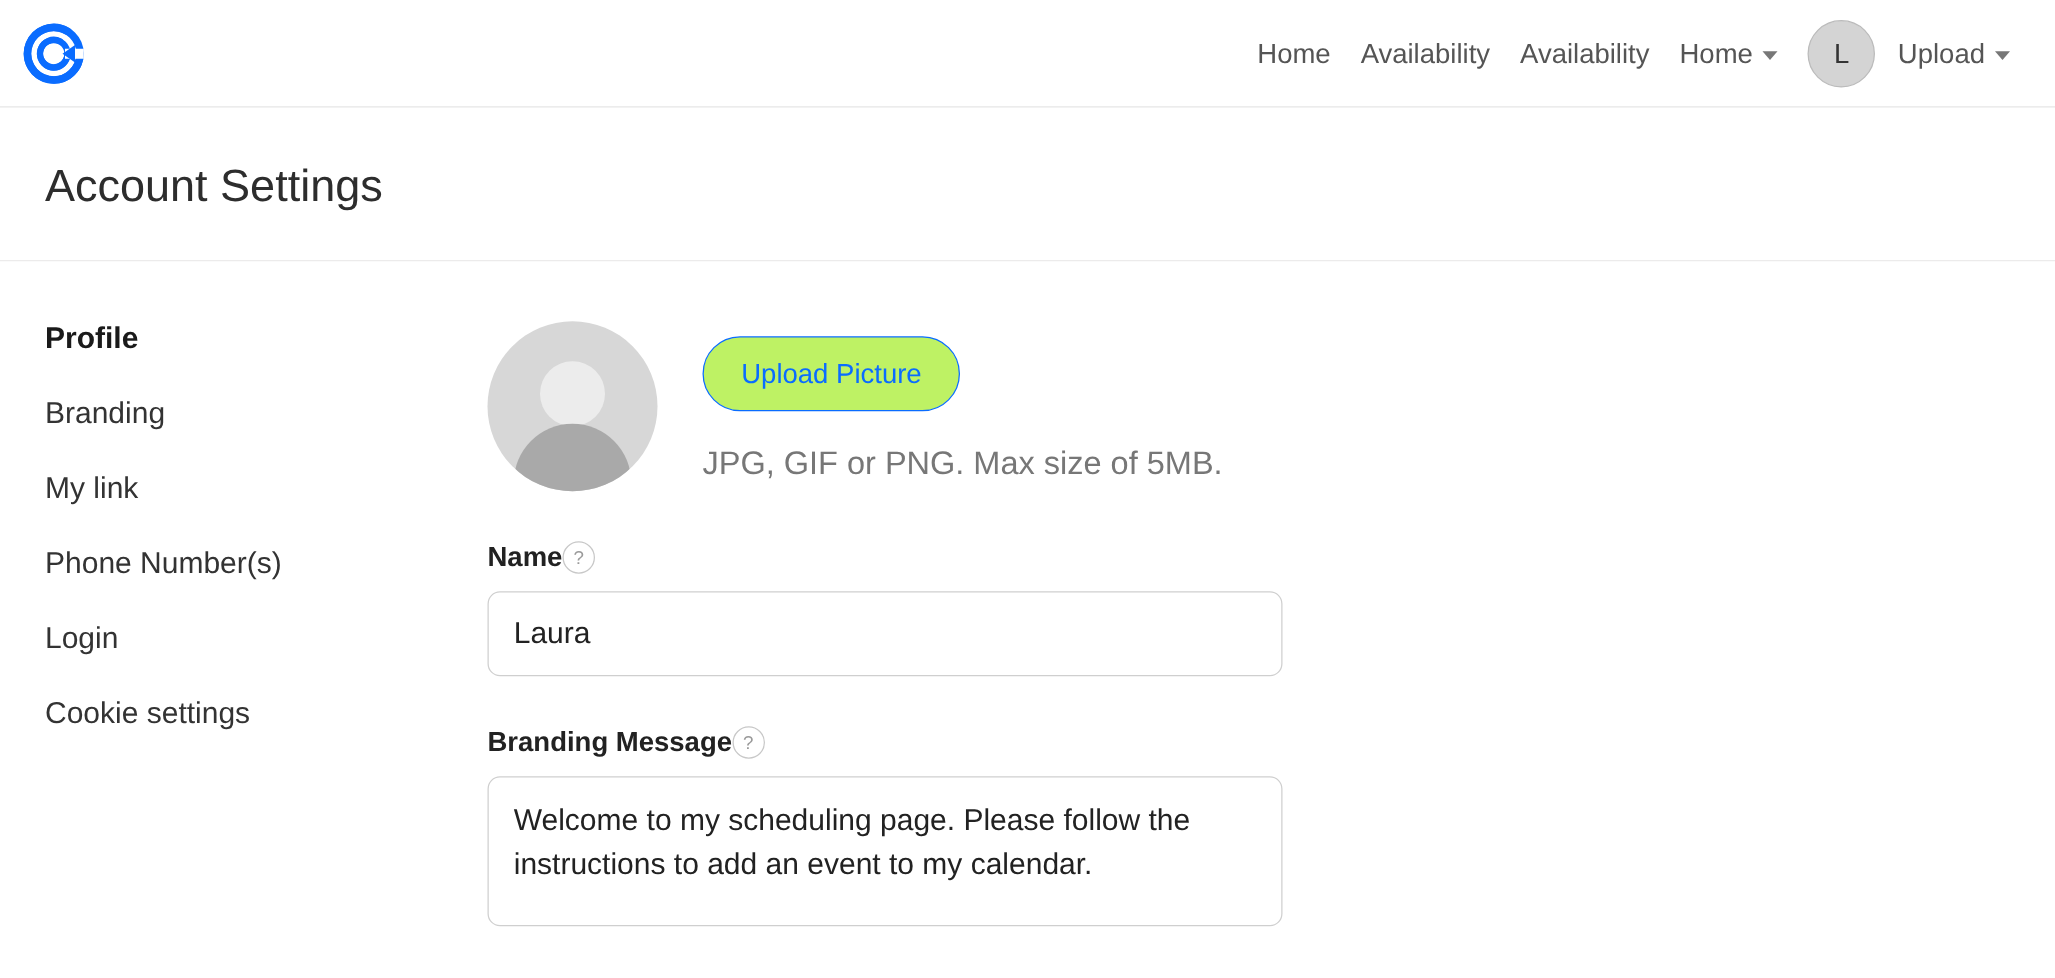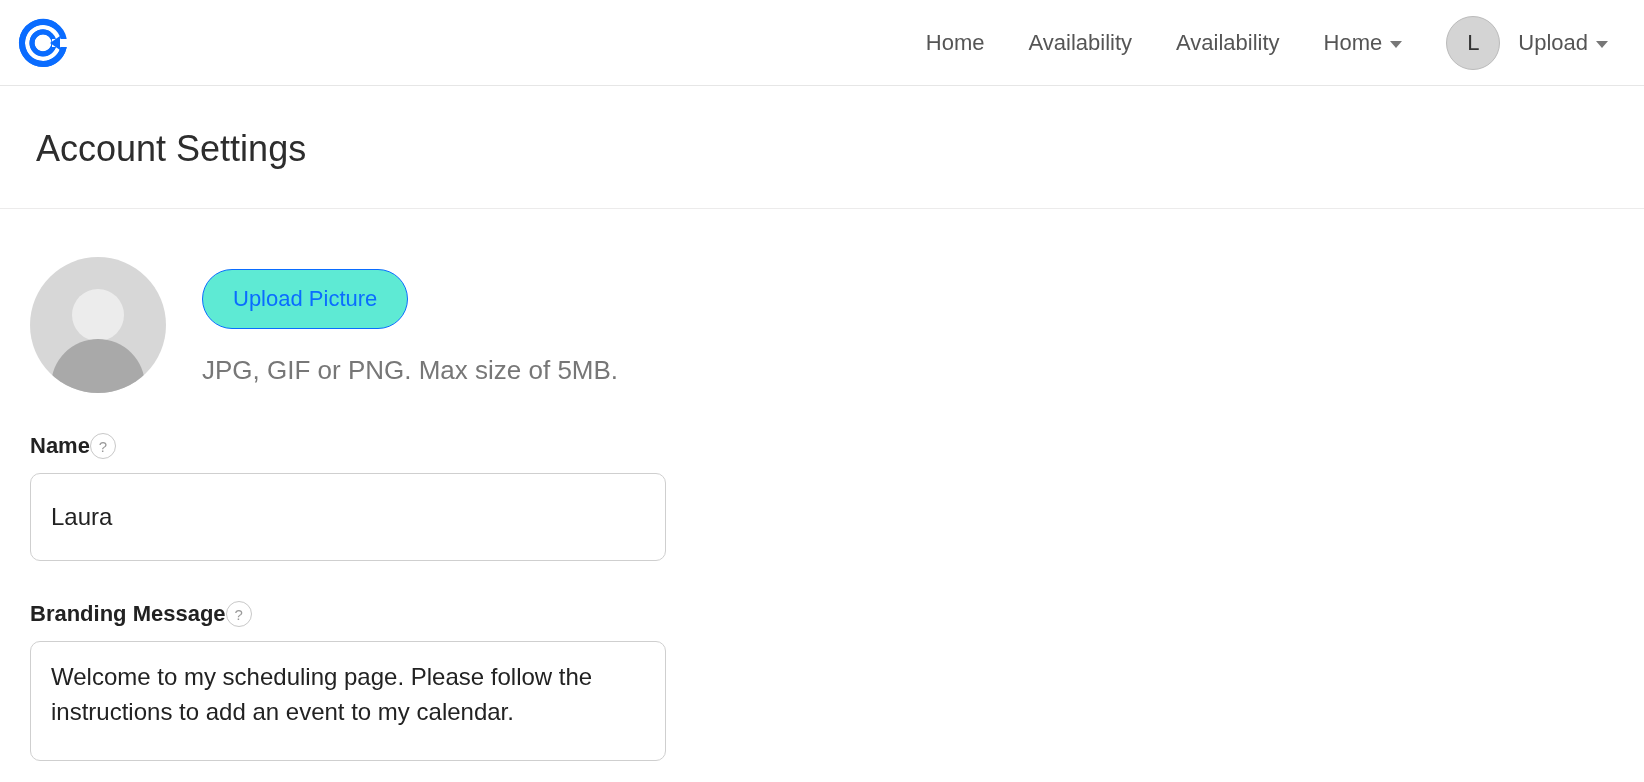--- a/index.html
+++ b/index.html
@@ -23,21 +23,21 @@
     width: 50px;
     height: 50px;
     display: flex;
     align-items: center;
     justify-content: center;
   }
   .nav {
     margin-left: auto;
     display: flex;
     align-items: center;
-    gap: 44px;
+    gap: 24px;
   }
   .nav-link {
     font-size: 22px;
     color: #555;
     cursor: pointer;
     display: flex;
     align-items: center;
     gap: 8px;
   }
   .chevron-down {
@@ -131,21 +131,21 @@
     width: 94px; height: 78px;
     border-radius: 50px 50px 0 0;
     background: #a9a9a9;
   }
   .upload-col {
     padding-top: 12px;
   }
   .upload-btn {
     border: 1px solid #0a6cff;
     color: #0a6cff;
-    background: #5eead4;
+    background: #bef264;
     border-radius: 32px;
     padding: 16px 30px;
     font-size: 22px;
     cursor: pointer;
   }
   .upload-hint {
     margin-top: 26px;
     font-size: 26px;
     color: #777;
   }
@@ -168,21 +168,21 @@
     border-radius: 50%;
     display: flex;
     align-items: center;
     justify-content: center;
     font-size: 15px;
     color: #9a9a9a;
     cursor: pointer;
   }
   .text-input {
     width: 636px;
-    height: 88px;
+    height: 68px;
     border: 1px solid #cfcfcf;
     border-radius: 10px;
     padding: 0 20px;
     font-size: 24px;
     color: #222;
     outline: none;
   }
   .textarea-input {
     width: 636px;
     min-height: 120px;
@@ -227,20 +227,28 @@
       </div>
     </div>
   </div>
 </div>
 
 <div class="title-wrap">
   <h1 class="page-title">Account Settings</h1>
 </div>
 
 <div class="content">
+  <nav class="sidebar">
+    <div class="sidebar-item active">Profile</div>
+    <div class="sidebar-item">Branding</div>
+    <div class="sidebar-item">My link</div>
+    <div class="sidebar-item">Phone Number(s)</div>
+    <div class="sidebar-item">Login</div>
+    <div class="sidebar-item">Cookie settings</div>
+  </nav>
 
   <div class="main">
     <div class="pic-row">
       <div class="avatar-placeholder">
         <div class="head"></div>
         <div class="body"></div>
       </div>
       <div class="upload-col">
         <button class="upload-btn">Upload Picture</button>
         <div class="upload-hint">JPG, GIF or PNG. Max size of 5MB.</div>

